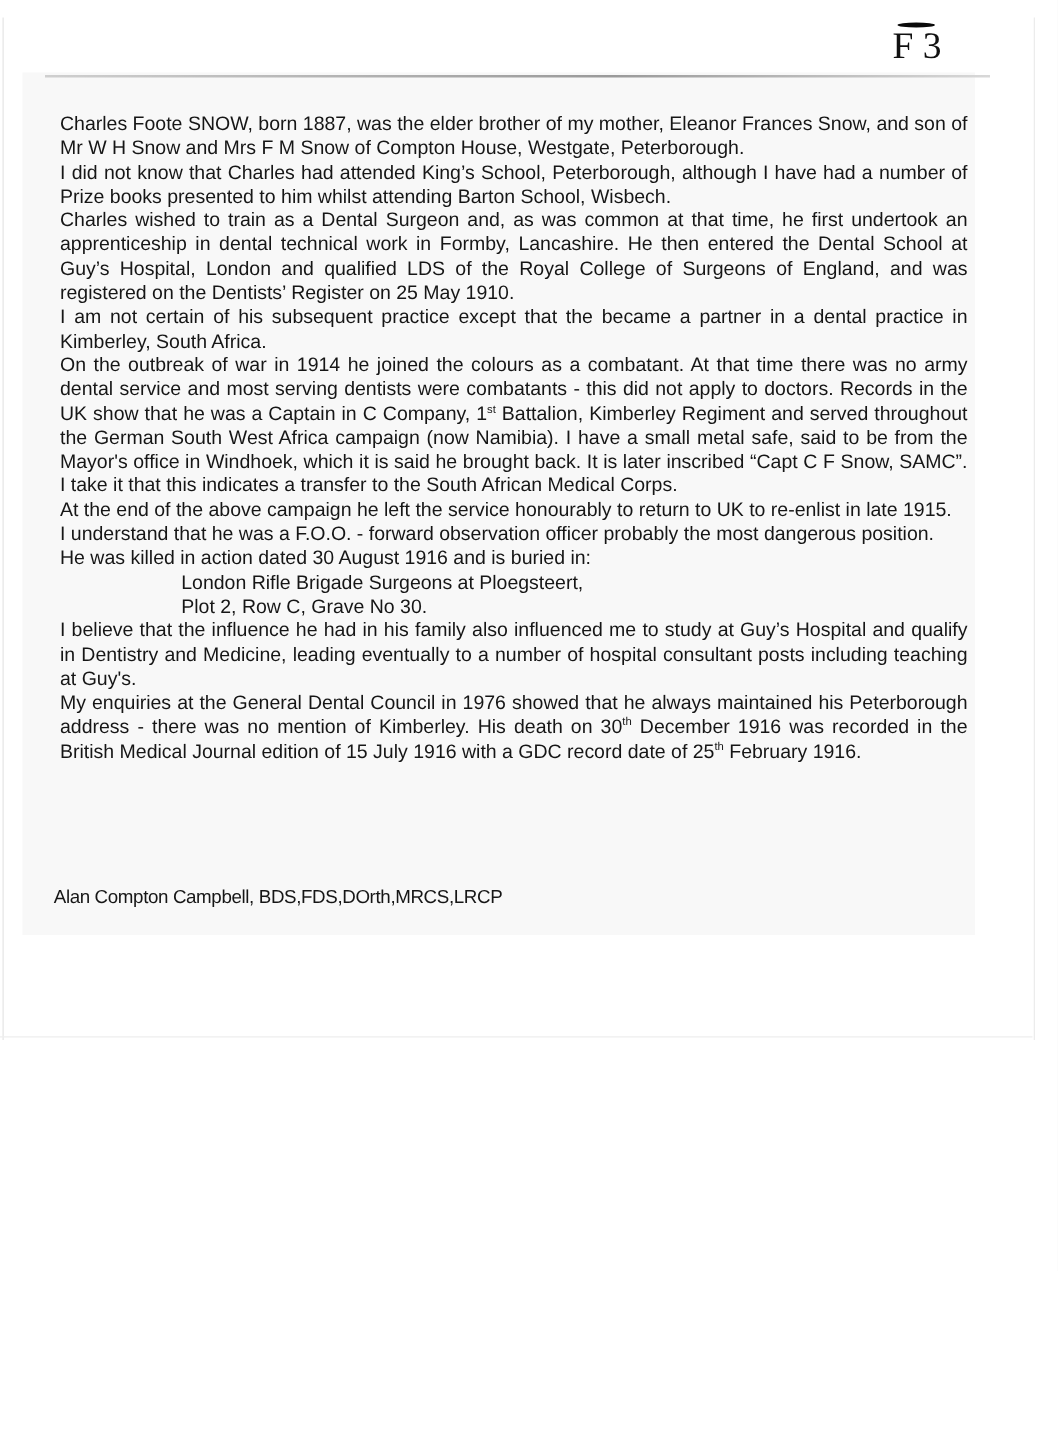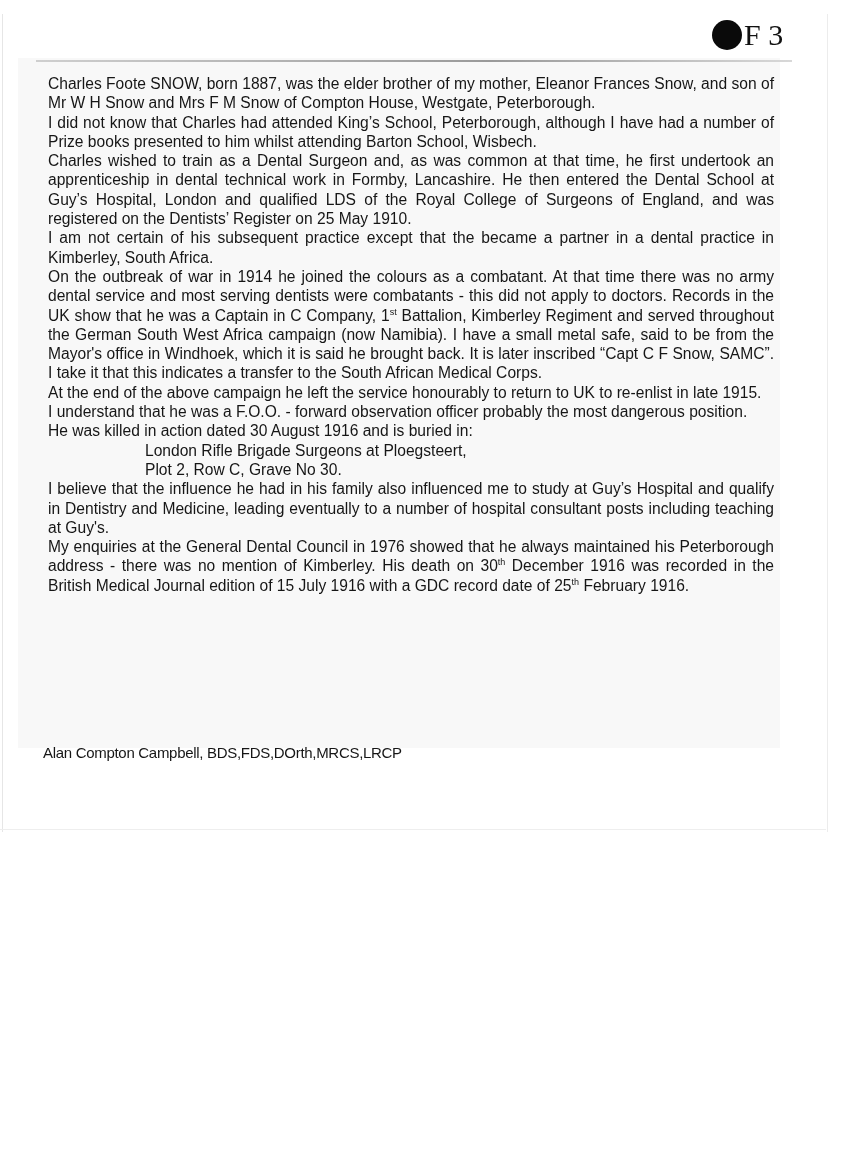--- a/index.html
+++ b/index.html
@@ -20,40 +20,40 @@
     .paper {
       position: absolute; left: 18px; top: 58px; width: 762px; height: 690px;
       background: #f8f8f8;
     }
     .top-rule {
       position: absolute; left: 36px; top: 60px; width: 756px; height: 2px;
       background: linear-gradient(90deg, #cfcfcf, #9a9a9a 60%, #d8d8d8);
     }
     .page-marker {
       position: absolute; left: 712px; top: 18px; height: 34px;
-      display: flex; align-items: center;
+      display: flex; align-items: center; flex-direction: column;
     }
     .page-dot {
       width: 30px; height: 30px; border-radius: 50%; background: #0a0a0a;
       display: inline-block;
     }
     .page-label {
       font-family: "Liberation Serif", "DejaVu Serif", serif;
       font-size: 30px; line-height: 30px; margin-left: 2px; color: #111;
     }
     .text-block {
-      position: absolute; left: 48px; top: 74px; width: 726px;
+      position: absolute; left: 48px; top: 90px; width: 726px;
       font-size: 15.6px; line-height: 19.3px;
     }
     .para { margin: 0; text-align: justify; }
     .para.just { text-align-last: left; }
     .indent { padding-left: 97px; margin: 0; }
     .signature {
       position: absolute; left: 43px; top: 709px;
-      font-size: 15px; letter-spacing: -0.3px; margin-top: 35px;
+      font-size: 15px; letter-spacing: -0.3px;
     }
     sup { font-size: 9px; line-height: 0; vertical-align: 6px; }
   </style>
 </head>
 <body>
 
 <div class="scan-outer"></div>
 <div class="scan-bottom-edge"></div>
 <div class="paper"></div>
 <div class="top-rule"></div>

